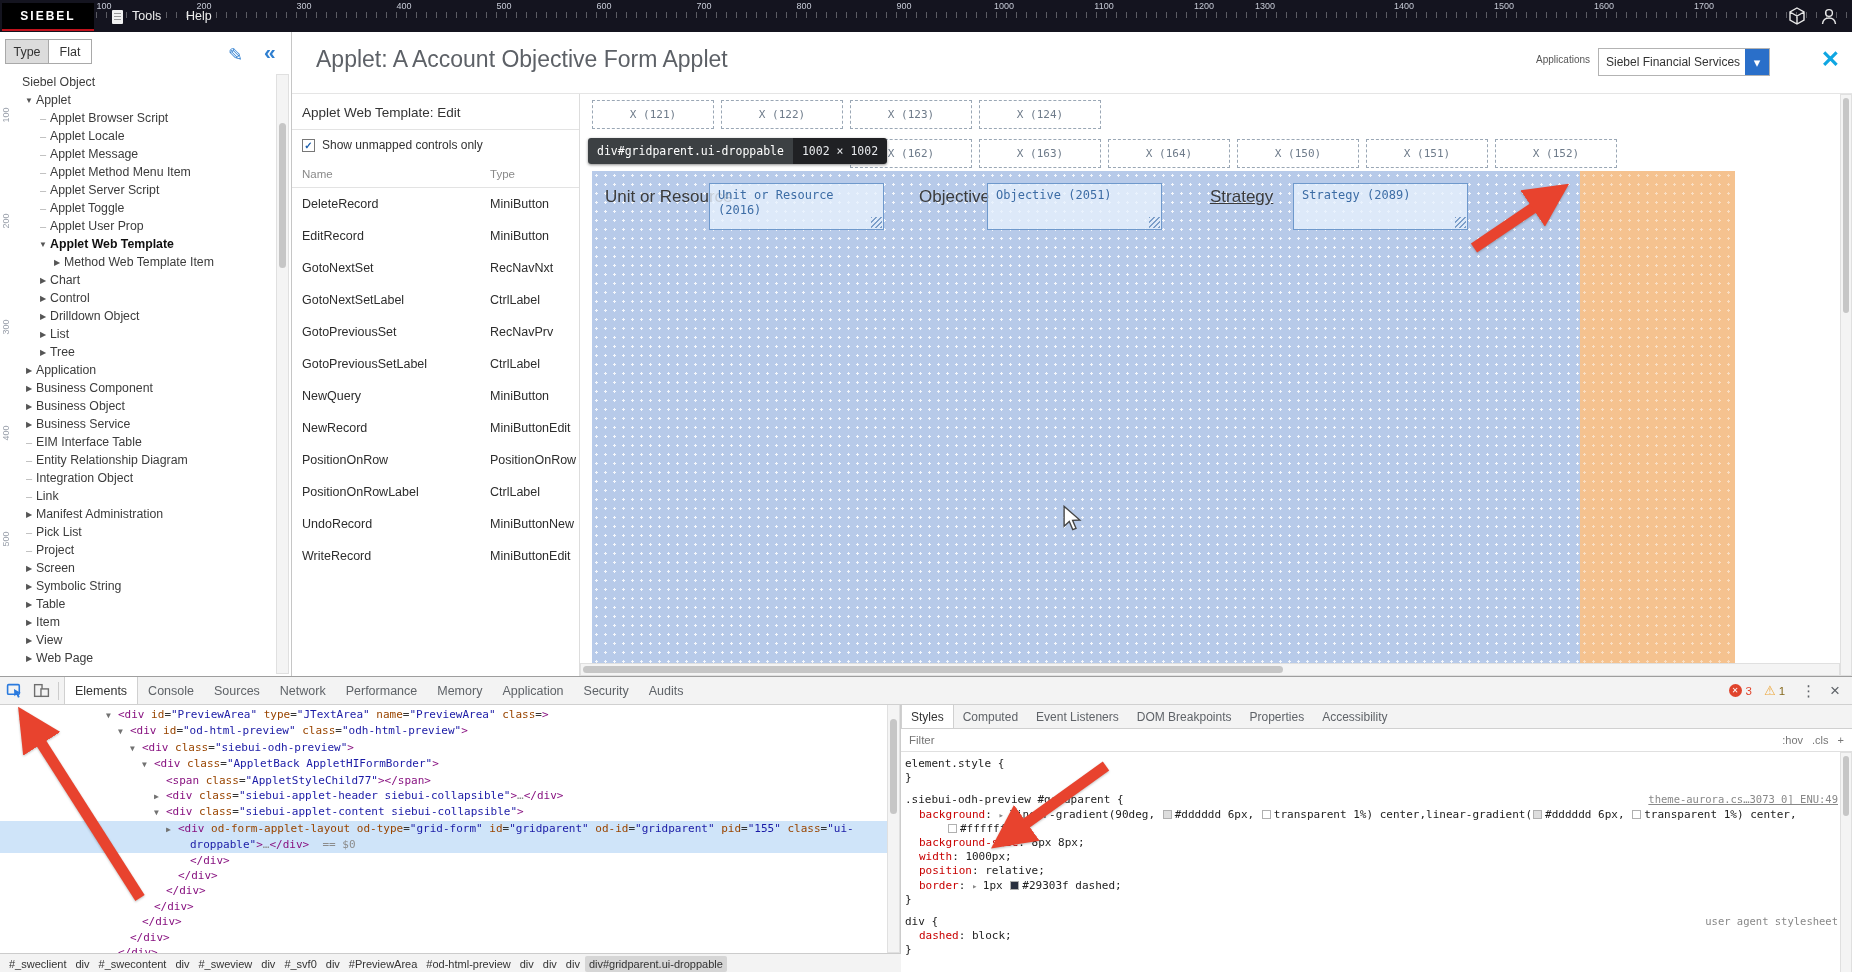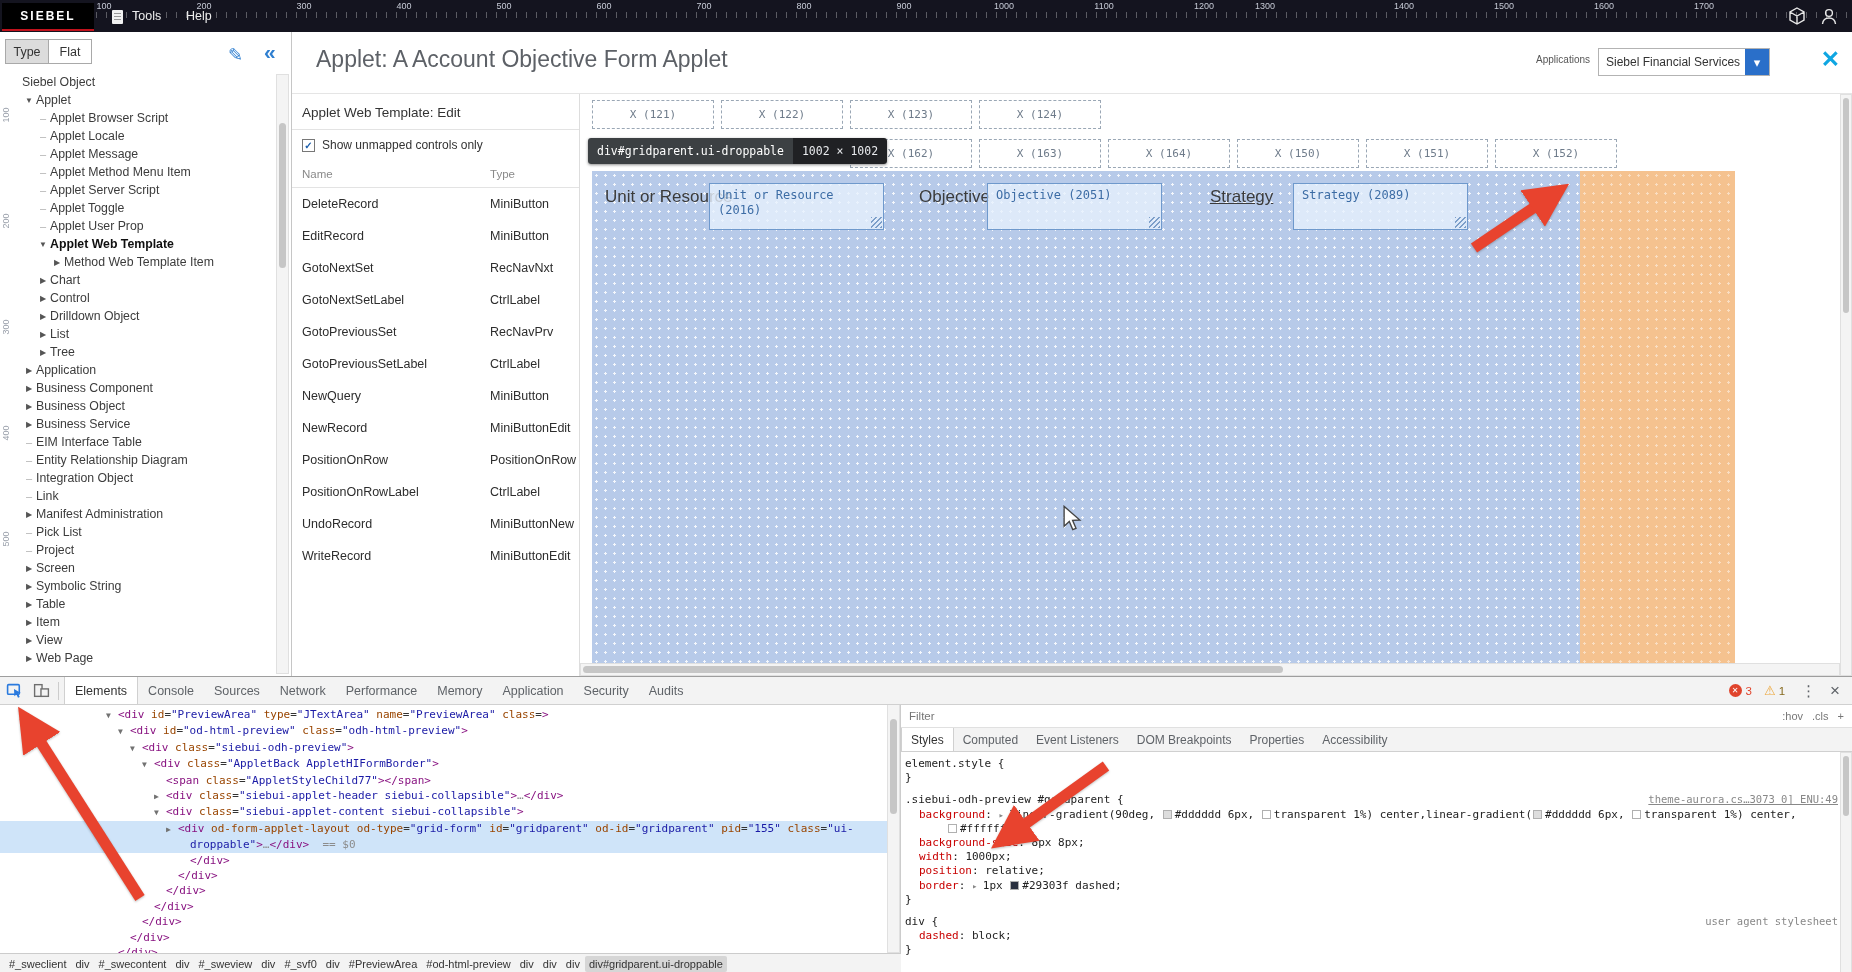--- a/index.html
+++ b/index.html
@@ -443,36 +443,36 @@
         <div class="crumb">div</div>
         <div class="crumb">#PreviewArea</div>
         <div class="crumb">#od-html-preview</div>
         <div class="crumb">div</div>
         <div class="crumb">div</div>
         <div class="crumb">div</div>
         <div class="crumb active">div#gridparent.ui-droppable</div>
       </div>
 
     <div id="stylespane">
+      <div id="sp-tabs">
+          <div class="sp-tab active">Styles</div>
+          <div class="sp-tab">Computed</div>
+          <div class="sp-tab">Event Listeners</div>
+          <div class="sp-tab">DOM Breakpoints</div>
+          <div class="sp-tab">Properties</div>
+          <div class="sp-tab">Accessibility</div>
+        </div>
       <div id="sp-filter">
         <input placeholder="Filter" style="">
         <div id="sp-ctrls">
             <span class="sp-ctrl">:hov</span>
             <span class="sp-ctrl">.cls</span>
             <span class="sp-ctrl">+</span>
           </div>
       </div>
-      <div id="sp-tabs">
-          <div class="sp-tab active">Styles</div>
-          <div class="sp-tab">Computed</div>
-          <div class="sp-tab">Event Listeners</div>
-          <div class="sp-tab">DOM Breakpoints</div>
-          <div class="sp-tab">Properties</div>
-          <div class="sp-tab">Accessibility</div>
-        </div>
       <div id="rules">
           <div class="rule">
             <div class="rhead">element.style {</div>
             <div class="rclose">}</div>
           </div>
           <div class="rule">
             <div class="rhead">.siebui-odh-preview #gridparent {</div>
             <span class="rlink">theme-aurora.cs…3073 0] ENU:49</span>
             <div class="rline"><span class="p">background</span><span class="d">: </span><span class="tri">▸ </span><span class="v">linear-gradient(90deg, </span><span class="swatch" style="background: rgb(221, 221, 221);"></span><span class="v">#dddddd</span><span class="v"> 6px, </span><span class="swatch" style="background: rgb(255, 255, 255);"></span><span class="v">transparent</span><span class="v"> 1%) center,linear-gradient(</span><span class="swatch" style="background: rgb(221, 221, 221);"></span><span class="v">#dddddd</span><span class="v"> 6px, </span><span class="swatch" style="background: rgb(255, 255, 255);"></span><span class="v">transparent</span><span class="v"> 1%) center,</span></div>
             <div class="rline ind2"><span class="swatch" style="background: rgb(255, 255, 255);"></span><span class="v">#ffffff</span><span class="v">;</span></div>

